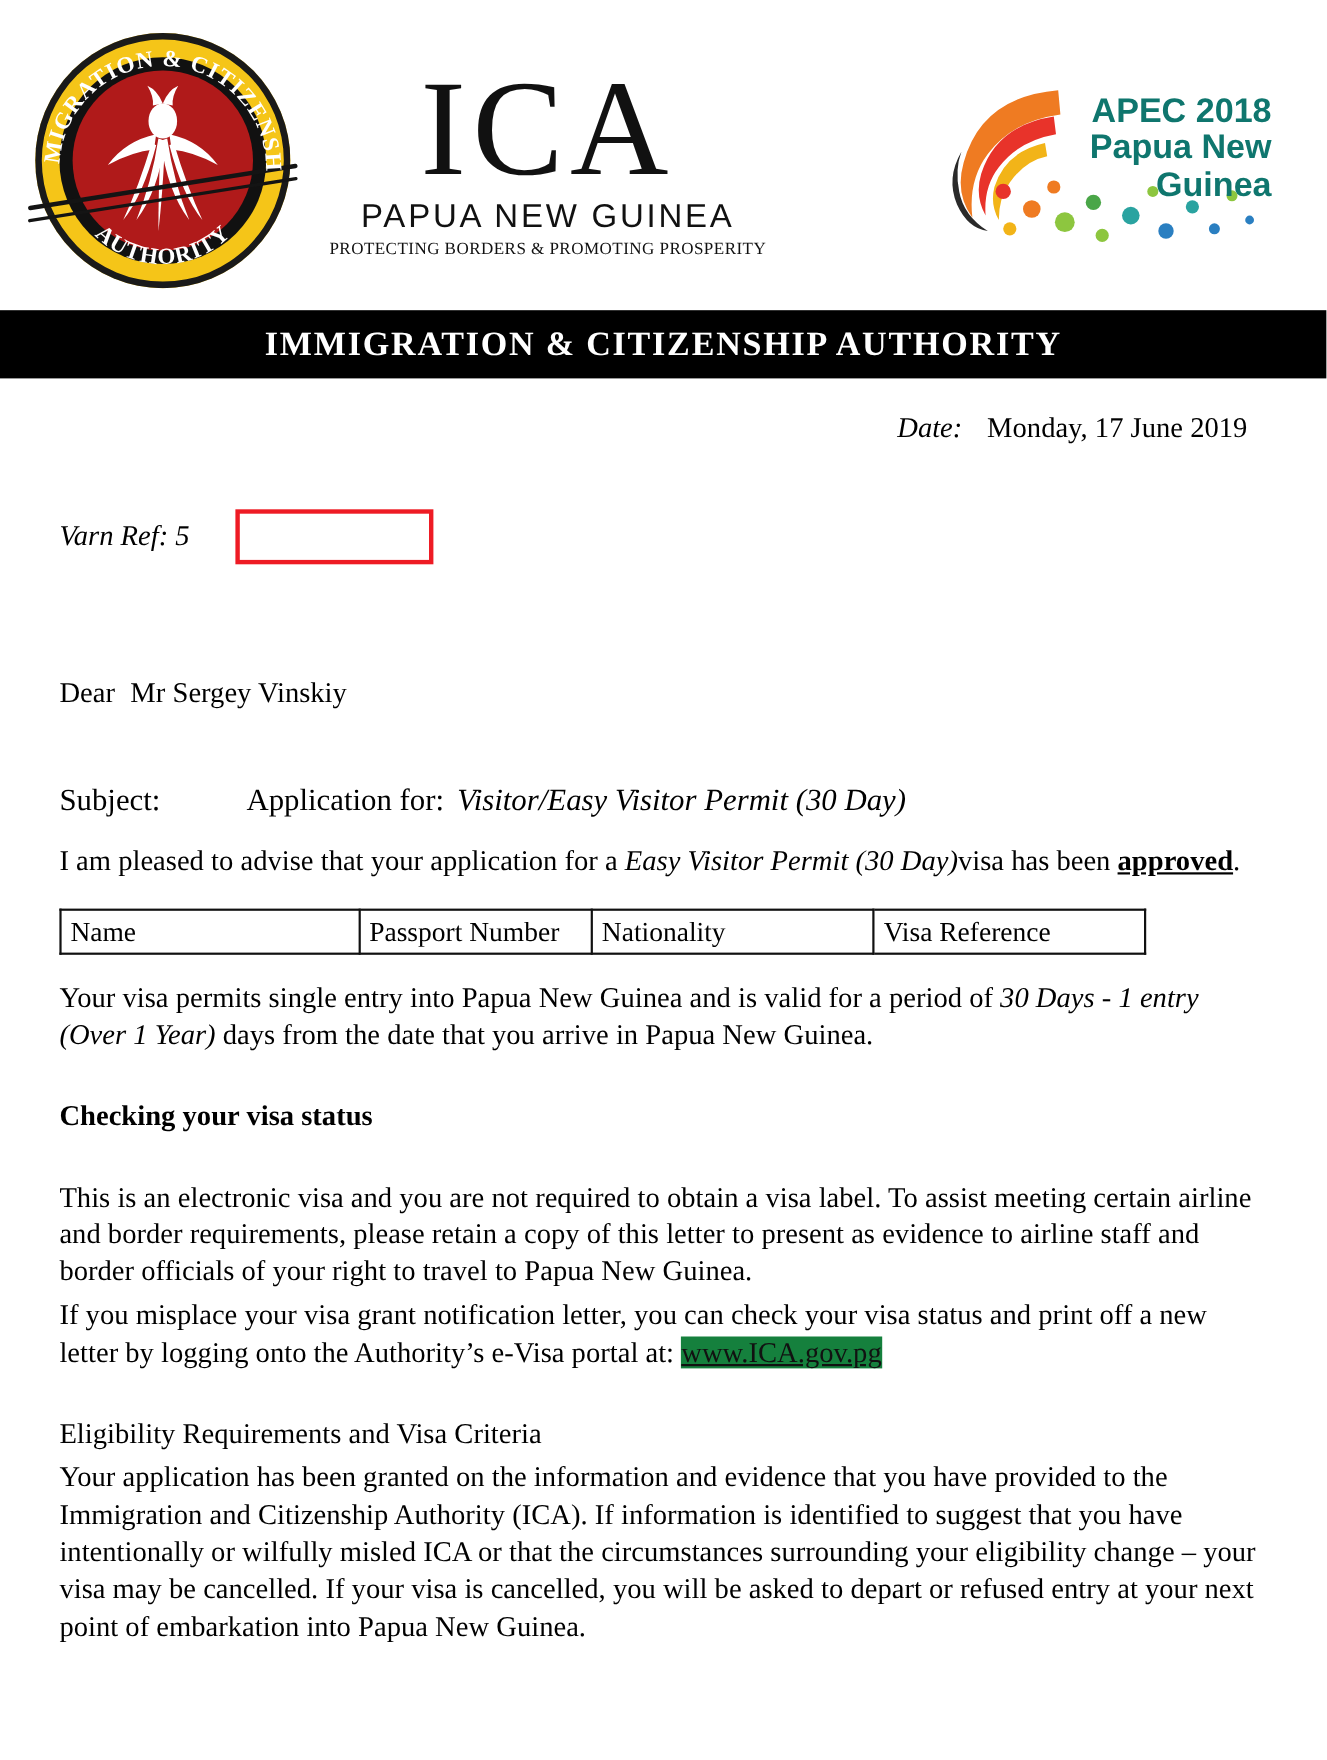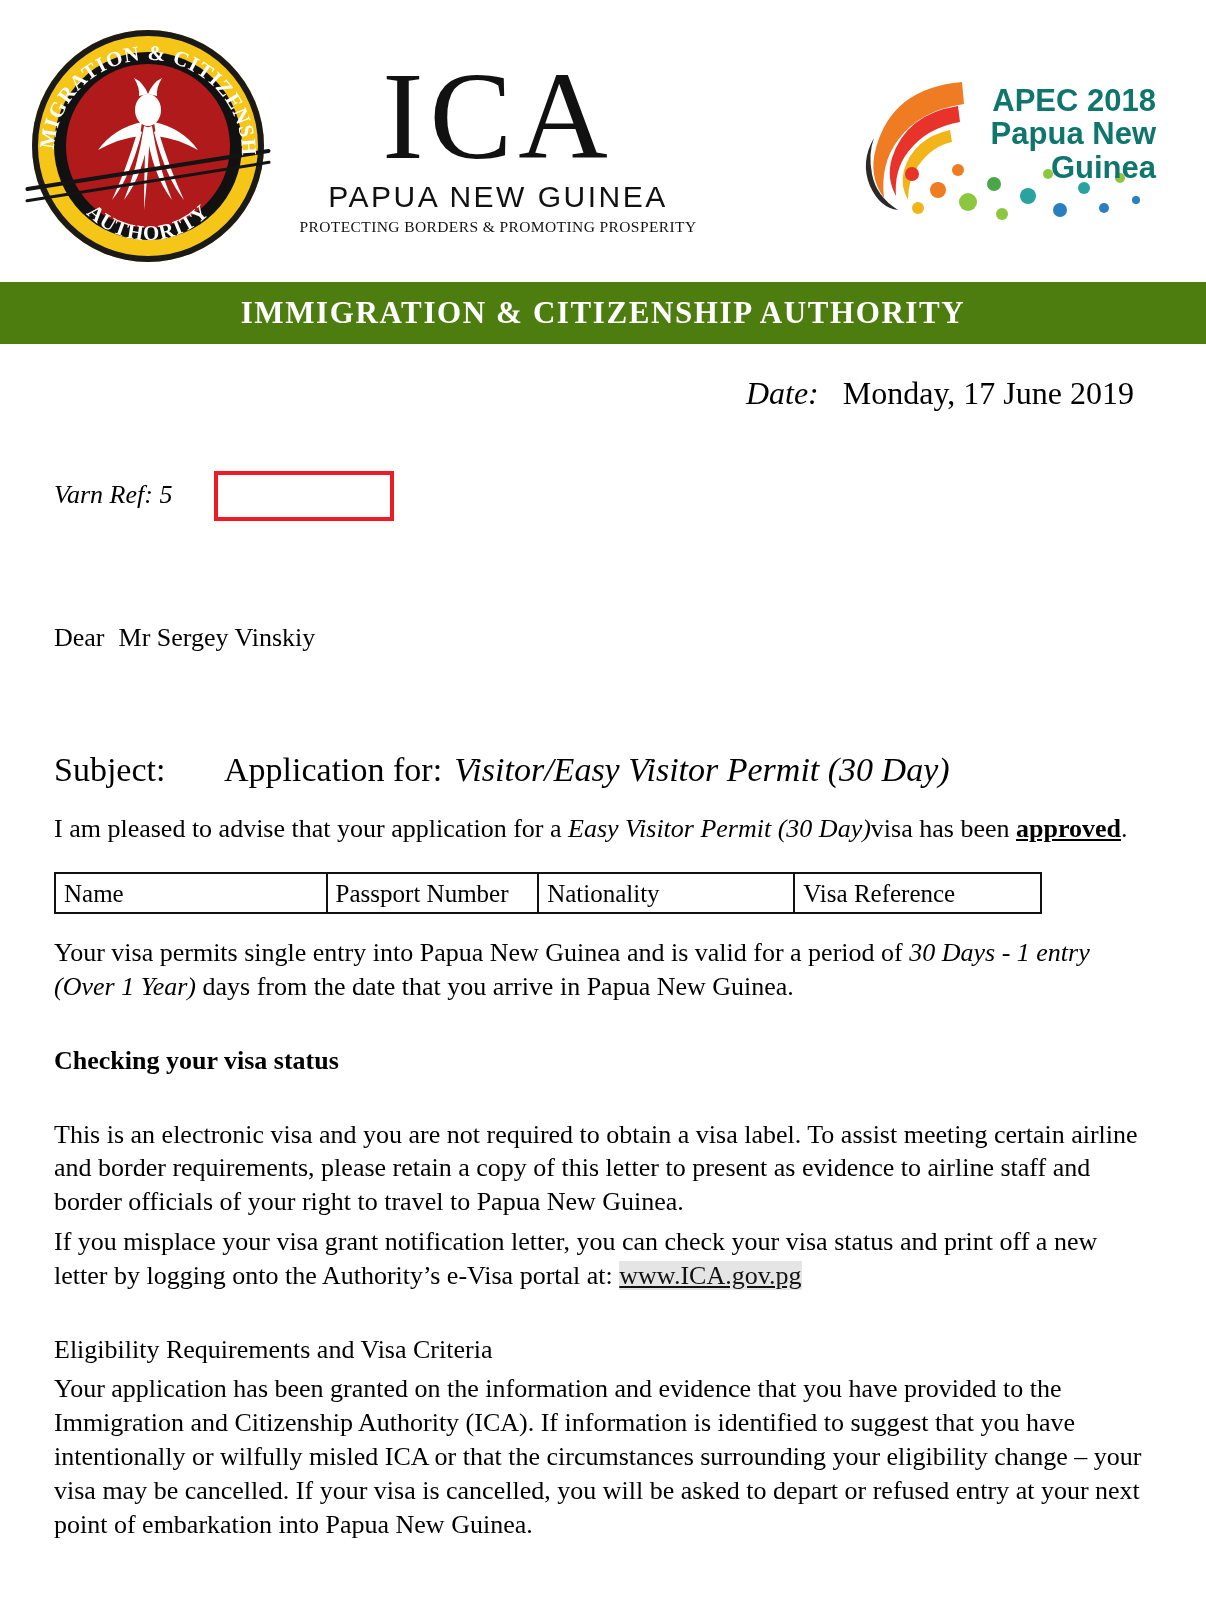--- a/index.html
+++ b/index.html
@@ -157,21 +157,21 @@
   .apec-dots {
     position: absolute;
     left: 40px;
     top: 100px;
     width: 250px;
     height: 70px;
   }
 
   
   .banner {
-    background: #4d7c0f;
+    background: #000000;
     height: 62px;
     display: flex;
     align-items: center;
     justify-content: center;
   }
   .banner-text {
     color: #ffffff;
     font-family: "Liberation Serif", serif;
     font-weight: bold;
     font-size: 31px;
@@ -182,21 +182,21 @@
   .doc {
     padding: 0 50px 0 54px;
     font-size: 25.5px;
     line-height: 1.33;
   }
 
   .date-row {
     text-align: right;
     margin-top: 28px;
     padding-right: 22px;
-    font-size: 32px;
+    font-size: 26px;
   }
   .date-label {
     font-style: italic;
   }
   .date-value {
     margin-left: 16px;
   }
 
   .varn-row {
     margin-top: 58px;
@@ -222,22 +222,22 @@
 
   .dear-row {
     margin-top: 102px;
     font-size: 26px;
   }
   .dear-name {
     margin-left: 14px;
   }
 
   .subject-row {
-    margin-top: 92px;
-    font-size: 34px;
+    margin-top: 62px;
+    font-size: 28px;
     display: flex;
   }
   .subject-label { width: 170px; }
   .subject-appfor { }
   .subject-value {
     font-style: italic;
     margin-left: 12px;
     text-align: right;
   }
 
@@ -286,21 +286,21 @@
     height: 40px;
   }
   .visa-prefix {
     position: absolute;
     left: 0;
     top: -2px;
     font-style: italic;
   }
 
   .hl {
-    background: #e5e5e5;
+    background: #15803d;
     text-decoration: underline;
   }
   .sec-head {
     font-weight: bold;
   }
   .block-para {
     margin-top: 40px;
     font-size: 26px;
     line-height: 1.3;
   }

